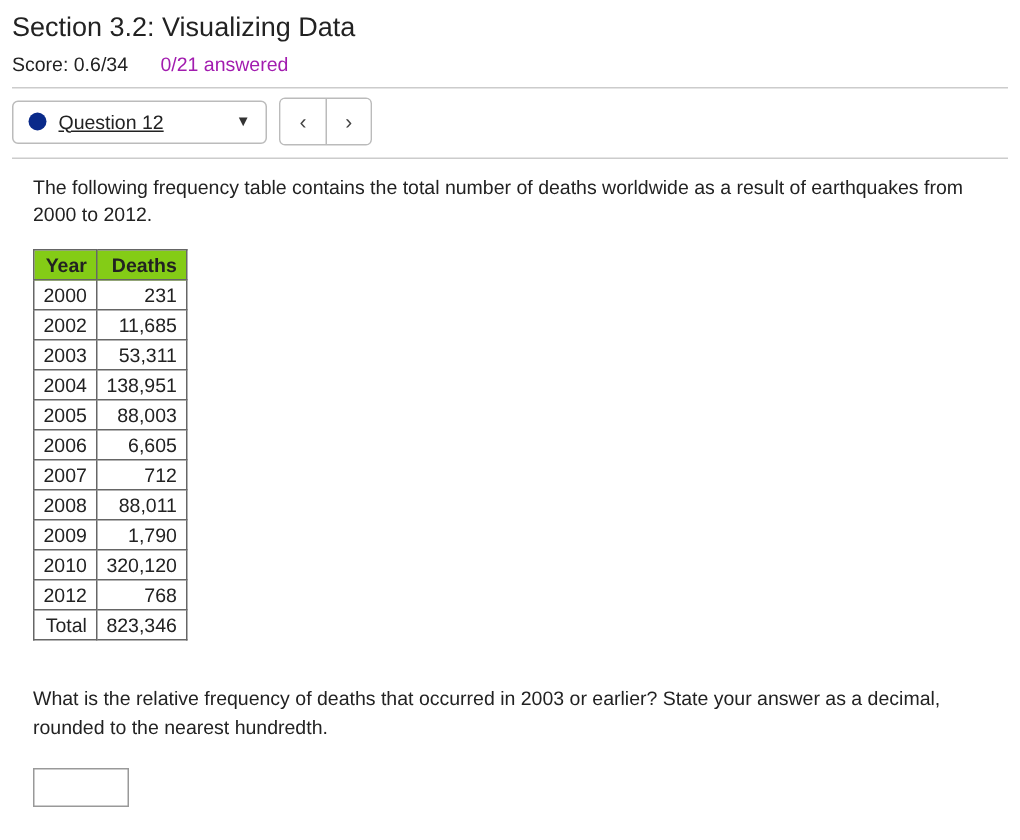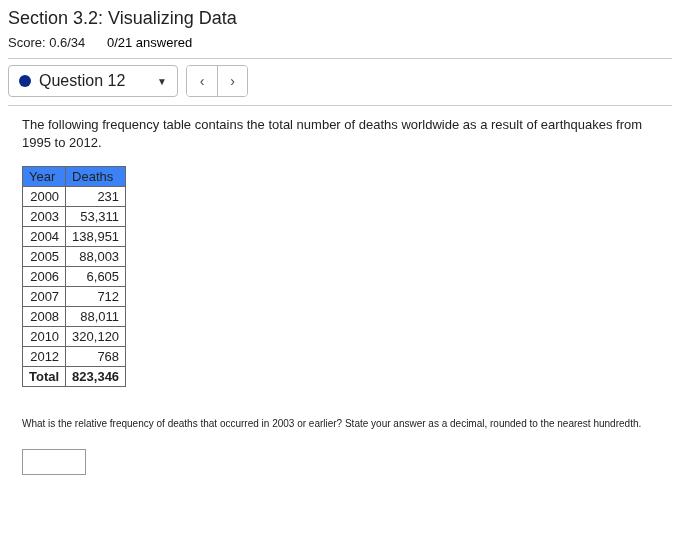--- a/index.html
+++ b/index.html
@@ -14,21 +14,21 @@
     .header-title {
       font-size: 18px;
       font-weight: normal;
       margin-bottom: 6px;
     }
     .score-row {
       font-size: 13px;
       margin-bottom: 8px;
     }
     .score-row .answered {
-      color: #000000;
+      color: #a21caf;
       margin-left: 18px;
       margin-top: 16px;
     }
     .divider {
       border: none;
       border-top: 1px solid #ccc;
       margin: 0 0 0 0;
     }
     .nav-row {
       display: flex;
@@ -50,21 +50,22 @@
     .question-select .dot {
       width: 12px;
       height: 12px;
       border-radius: 50%;
       background: #0a2a8a;
       margin-right: 8px;
       flex-shrink: 0;
     }
     .question-select .label {
       flex: 1;
-      font-size: 16px;
+      font-size: 13px;
+      text-decoration: underline;
     }
     .question-select .caret {
       font-size: 10px;
       color: #333;
     }
     .nav-btn-group {
       display: flex;
       border: 1px solid #bbb;
       border-radius: 4px;
       overflow: hidden;
@@ -97,29 +98,29 @@
       border-collapse: collapse;
       margin-bottom: 30px;
     }
     table.freq th, table.freq td {
       border: 1px solid #666;
       padding: 2px 6px;
       font-size: 13px;
       text-align: right;
     }
     table.freq th {
-      background: #3b82f6;
+      background: #84cc16;
+      font-weight: bold;
+      text-align: right;
+    }
+    table.freq tr.total td {
       font-weight: normal;
-      text-align: left;
-    }
-    table.freq tr.total td {
-      font-weight: bold;
     }
     .question-text {
-      font-size: 10px;
+      font-size: 13px;
       line-height: 1.4;
       margin-bottom: 18px;
       max-width: 630px;
     }
     .answer-input {
       width: 64px;
       height: 26px;
       border: 1px solid #999;
       padding: 2px 4px;
       font-size: 13px;
@@ -149,35 +150,39 @@
     </div>
     <div class="nav-btn">
       <span>›</span>
     </div>
   </div>
 </div>
 
 <hr class="divider">
 
 <div class="question-body">
-  <p class="prompt">The following frequency table contains the total number of deaths worldwide as a result of earthquakes from 1995 to 2012.</p>
+  <p class="prompt">The following frequency table contains the total number of deaths worldwide as a result of earthquakes from 2000 to 2012.</p>
 
   <table class="freq">
     <thead>
       <tr>
         <th>Year</th>
         <th>Deaths</th>
       </tr>
     </thead>
     <tbody id="freq-body">
         <tr>
           <td>2000</td>
           <td>231</td>
         </tr>
         <tr>
+          <td>2002</td>
+          <td>11,685</td>
+        </tr>
+        <tr>
           <td>2003</td>
           <td>53,311</td>
         </tr>
         <tr>
           <td>2004</td>
           <td>138,951</td>
         </tr>
         <tr>
           <td>2005</td>
           <td>88,003</td>
@@ -186,20 +191,24 @@
           <td>2006</td>
           <td>6,605</td>
         </tr>
         <tr>
           <td>2007</td>
           <td>712</td>
         </tr>
         <tr>
           <td>2008</td>
           <td>88,011</td>
+        </tr>
+        <tr>
+          <td>2009</td>
+          <td>1,790</td>
         </tr>
         <tr>
           <td>2010</td>
           <td>320,120</td>
         </tr>
         <tr>
           <td>2012</td>
           <td>768</td>
         </tr>
         <tr class="total">

